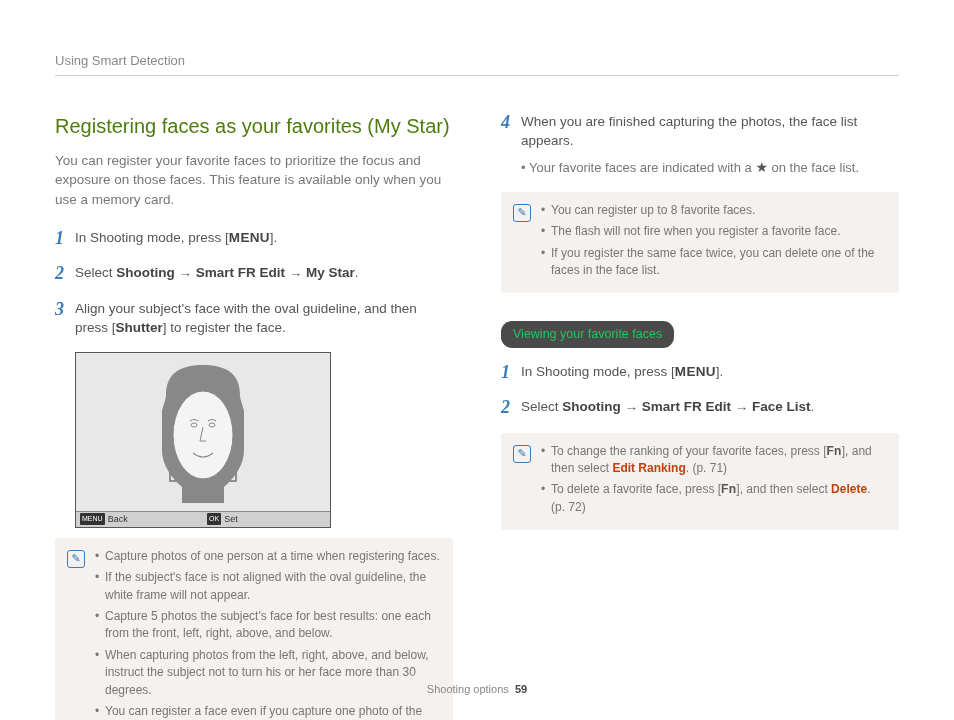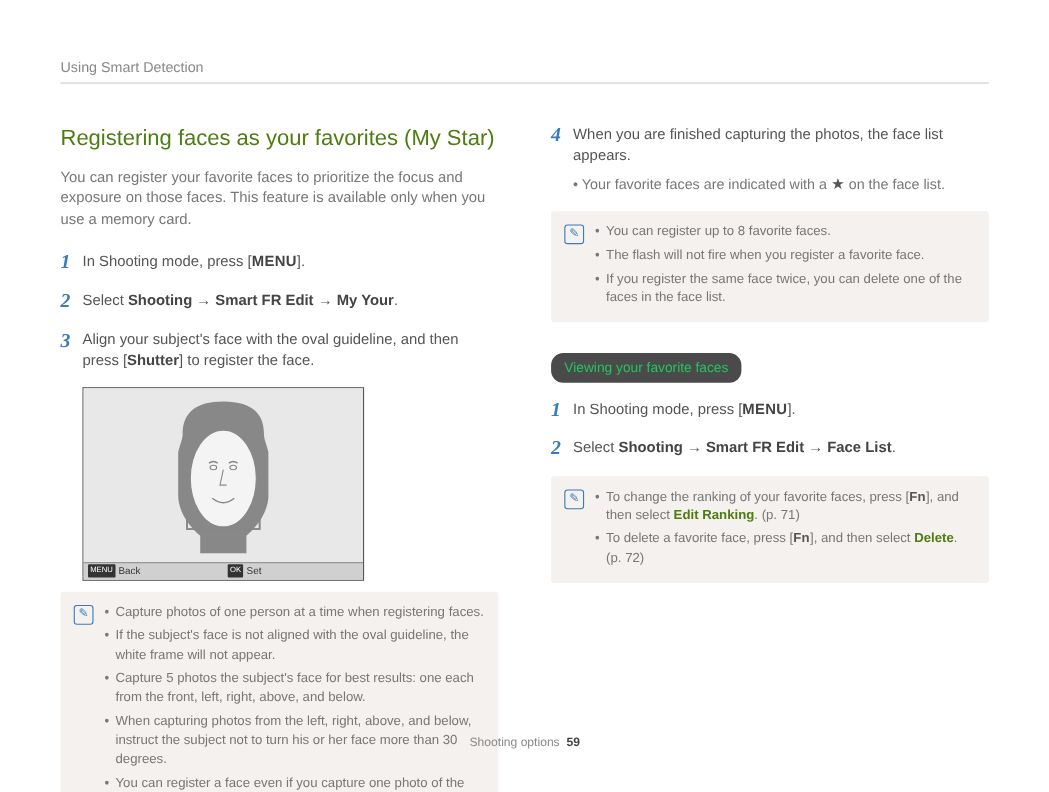--- a/index.html
+++ b/index.html
@@ -120,36 +120,36 @@
     display: flex;
     align-items: center;
     justify-content: center;
     color: #3a7bb8;
     font-size: 11px;
     margin-top: 2px;
   }
   .note-box ul { list-style: none; }
   .note-box ul li { position: relative; padding-left: 10px; margin-bottom: 4px; }
   .note-box ul li::before { content: "•"; position: absolute; left: 0; }
-  .note-box .b { font-weight: bold; color: #4d7c0f; }
+  .note-box .b { font-weight: bold; color: #c2410c; }
   .note-box .menu-glyph { color: #555; }
 
   .pill {
     display: inline-block;
     background: #4a4a4a;
     color: #22c55e;
     font-size: 12.5px;
     padding: 4px 12px;
     border-radius: 11px;
     margin: 28px 0 14px 0;
   }
 
   .footer {
     position: absolute;
-    bottom: 36px;
+    bottom: 22px;
     left: 0; right: 0;
     text-align: center;
     font-size: 11px;
     color: #888;
   }
   .footer .pg { color: #444; font-weight: bold; }
 </style>
 </head>
 <body>
 
@@ -164,21 +164,21 @@
     <ol class="steps">
       <li>
         <span class="step-num">1</span>
         <span class="step-body">
           <span>In Shooting mode, press [</span><span class="menu-glyph">MENU</span><span>].</span>
         </span>
       </li>
       <li>
         <span class="step-num">2</span>
         <span class="step-body">
-          <span>Select </span><span class="b">Shooting</span><span> → </span><span class="b">Smart FR Edit</span><span> → </span><span class="b">My Your</span><span>.</span>
+          <span>Select </span><span class="b">Shooting</span><span> → </span><span class="b">Smart FR Edit</span><span> → </span><span class="b">My Star</span><span>.</span>
         </span>
       </li>
       <li>
         <span class="step-num">3</span>
         <span class="step-body">
           <span>Align your subject's face with the oval guideline, and then press [</span><span class="b">Shutter</span><span>] to register the face.</span>
         </span>
       </li>
     </ol>
 

